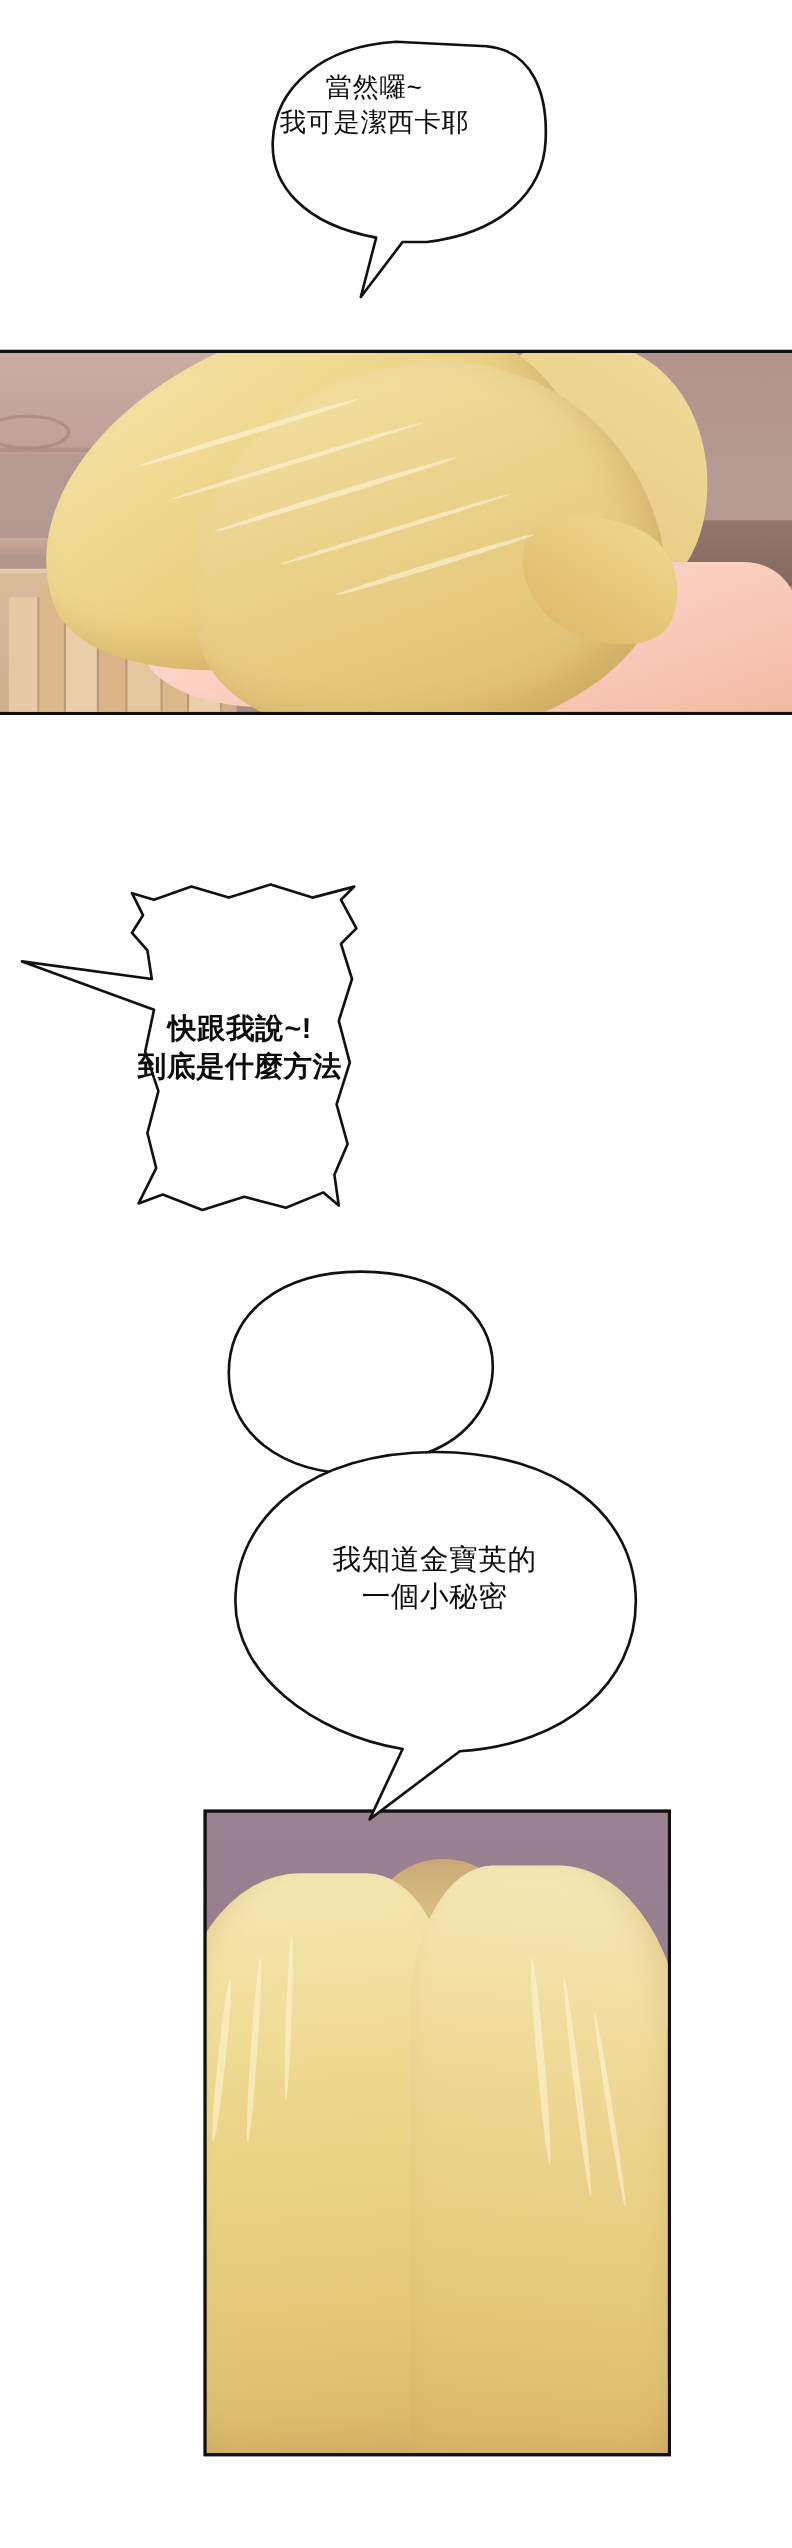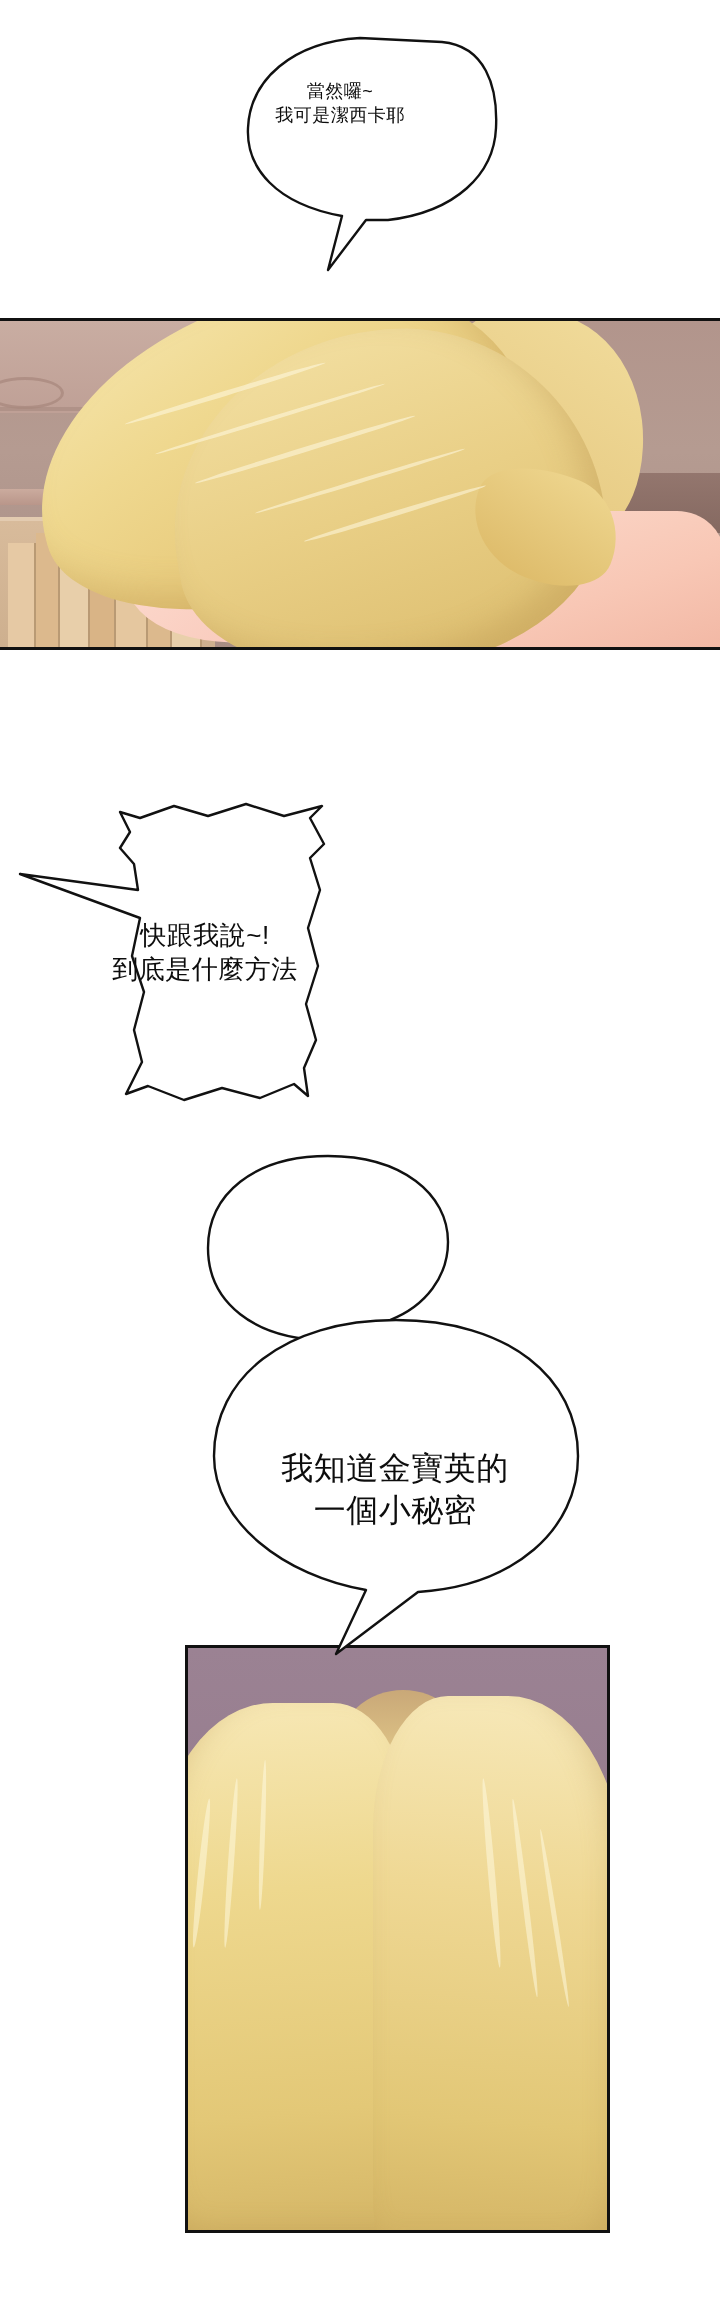--- a/index.html
+++ b/index.html
@@ -144,21 +144,21 @@
     <path d="M262 14
              C 305 18 318 58 316 100
              C 314 146 276 184 208 192
              L 186 192
              L 148 242
              L 162 188
              C 96 176 66 140 68 100
              C 70 52 112 14 180 10
              Z"></path>
   </svg>
-  <div class="btext" style="left:185px;top:80px;width:310px;font-size:18px;">當然囉~
+  <div class="btext" style="left:185px;top:64px;width:310px;font-size:24px;">當然囉~
 我可是潔西卡耶</div>
 
   <div class="panel" id="panel1">
     <div class="p1-wall"></div>
     <div class="p1-dark"></div>
     <div class="p1-ceil"></div>
     <div class="p1-ceilline"></div>
     <div class="p1-ring"></div>
     <div class="p1-bar"></div>
     <div class="p1-shelftop"></div>
@@ -207,21 +207,21 @@
              L 12 96
              L 132 140
              L 124 178 L 136 214 L 126 252 L 134 284
              L 118 316 L 140 308 L 176 322 L 214 310 L 252 320
              L 286 306 L 300 318 L 296 290 L 308 262
              L 298 226 L 310 188 L 300 150 L 312 112
              L 302 80 L 316 66 L 302 40 L 314 28
              L 276 38 L 238 26 L 200 38 L 166 28
              L 132 40 Z"></path>
   </svg>
-  <div class="btext" style="left:65px;top:918px;width:280px;font-size:26px;font-weight:400;">快跟我說~!
+  <div class="btext" style="left:78px;top:918px;width:280px;font-size:26px;font-weight:700;">快跟我說~!
 到底是什麼方法</div>
 
   <svg class="bub" style="left:150px;top:1148px;width:330px;height:250px;" viewBox="0 0 330 250">
     <path d="M178 8
              C 252 8 298 46 298 94
              C 298 128 276 158 240 172
              L 292 196
              L 226 186
              C 212 190 196 192 178 192
              C 104 192 58 154 58 100
@@ -230,21 +230,21 @@
 
   <svg class="bub" style="left:170px;top:1306px;width:450px;height:360px;" viewBox="0 0 450 360">
     <path d="M226 14
              C 338 14 408 72 408 150
              C 408 224 344 280 248 286
              L 166 348
              L 196 284
              C 114 270 44 216 44 150
              C 44 72 114 14 226 14 Z"></path>
   </svg>
-  <div class="btext" style="left:175px;top:1400px;width:440px;font-size:32px;margin-top:47px;">我知道金寶英的
+  <div class="btext" style="left:175px;top:1400px;width:440px;font-size:26px;">我知道金寶英的
 一個小秘密</div>
 
   <div class="panel" id="panel3">
     <div class="p3-wall"></div>
     <div class="p3-tv"></div>
     <div class="p3-tvr"></div>
     <div class="p3-floor"></div>
 
     <div class="p3-neck"></div>
     <div class="p3-face"></div>

